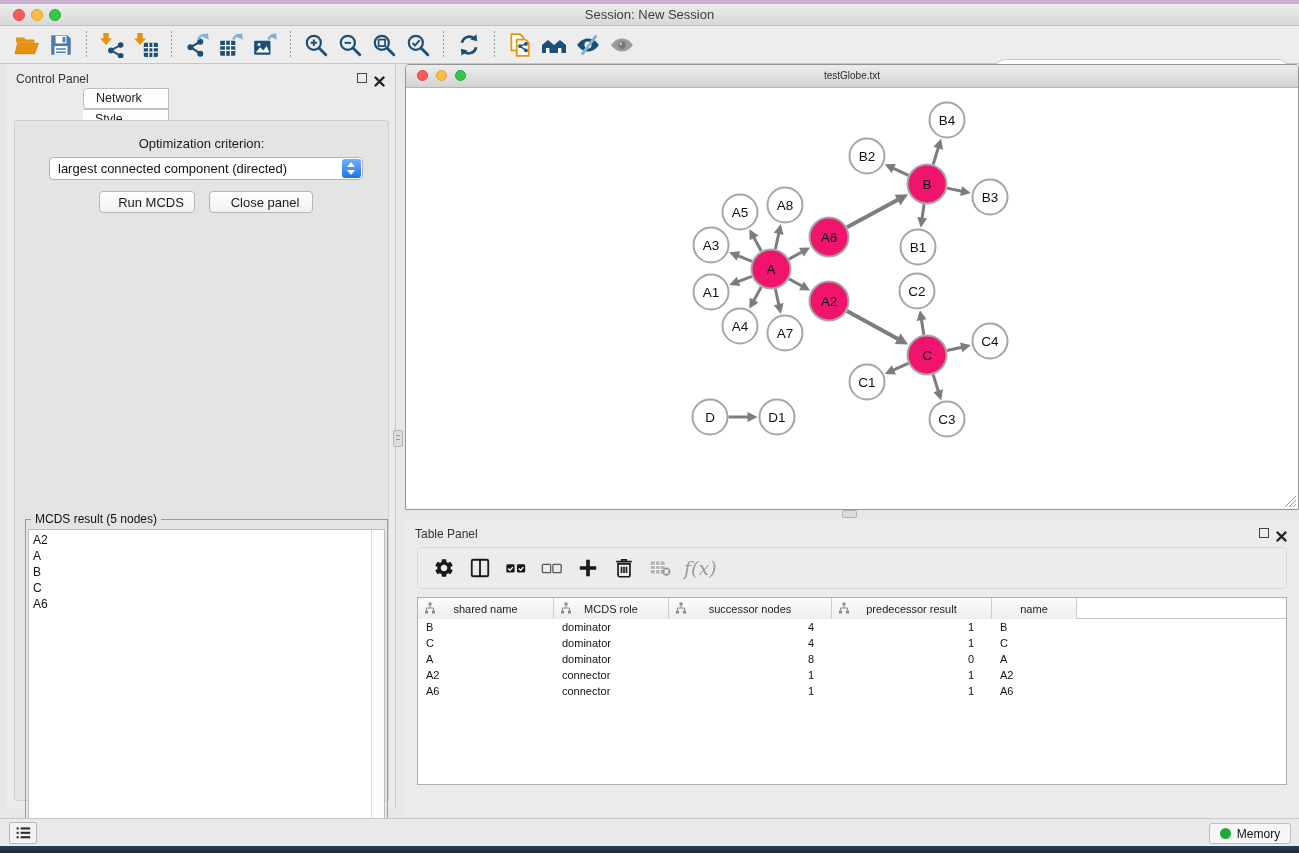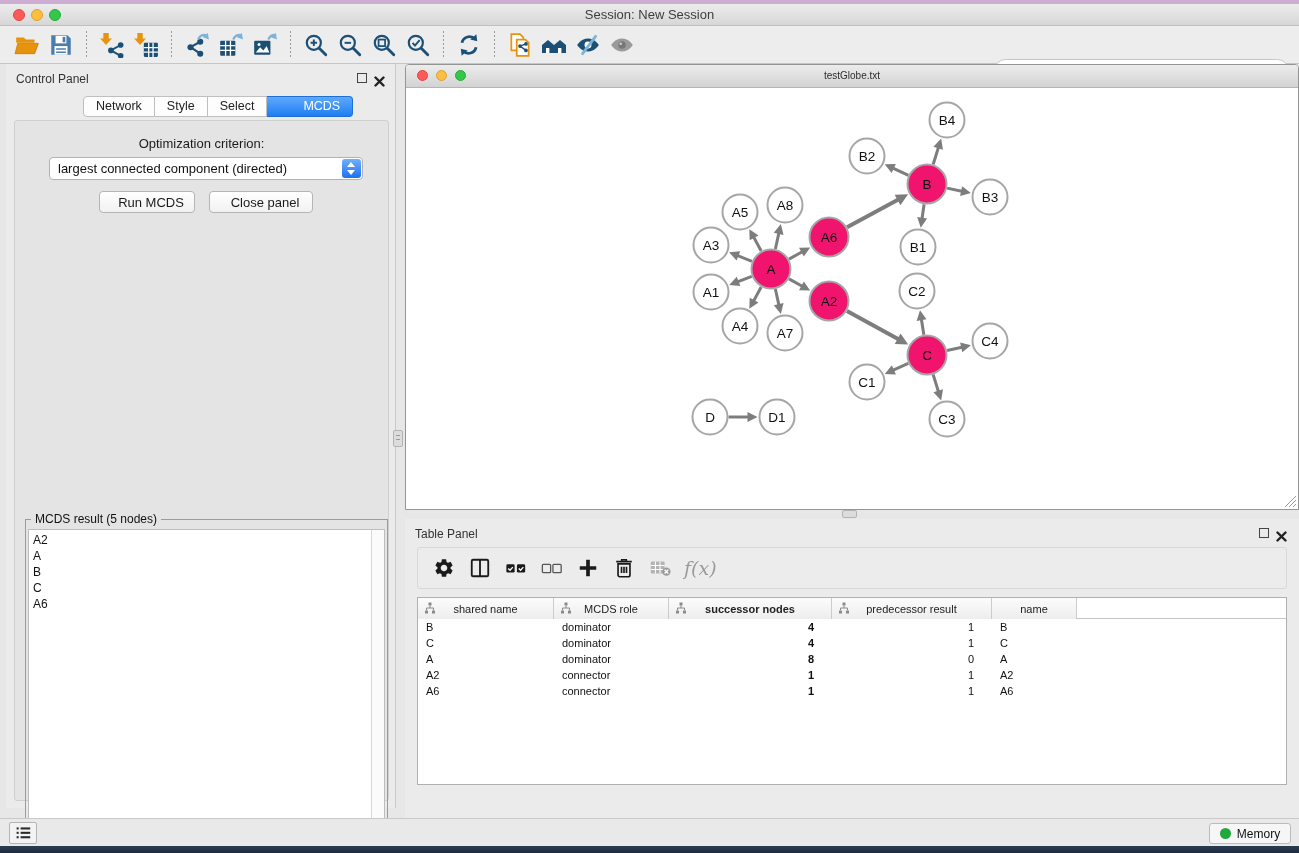--- a/index.html
+++ b/index.html
@@ -39,21 +39,21 @@
   .close-icon { position:absolute; width:11px; height:11px; }
   .close-icon svg { width:11px; height:11px; }
   #cp-float { right:28px; top:9px; } #cp-close { right:10px; top:9px; }
 
   .seg-tabs { position:absolute; display:flex; height:21px; }
   .seg { border:1px solid #bfbfbf; border-left:none; background:#fdfdfd; color:#222;
     font-size:12.5px; line-height:19px; padding:0 12px; }
   .seg:first-child { border-left:1px solid #bfbfbf; border-radius:4px 0 0 4px; }
   .seg:last-child { border-radius:0 4px 4px 0;padding-left:36px; }
   .seg.active { background:linear-gradient(#5fa9fc,#1f7ef3); color:#fff; border-color:#1e6fd8; }
-  #cp-tabs { left:77px; top:32px; }
+  #cp-tabs { left:77px; top:24px;flex-direction:column; }
 
   #cp-body { position:absolute; left:8px; top:56px; width:375px; height:681px;
     background:#e4e4e4; border:1px solid #cfcfcf; border-radius:3px; }
   #opt-label { position:absolute; left:0; top:15px; width:100%; text-align:center; font-size:13px; color:#1a1a1a; }
   #criterion-select { position:absolute; left:34px; top:36px; width:314px; height:23px; background:#fff;
     border:1px solid #b2b2b2; border-radius:4px; font-size:13px; color:#111; line-height:21px; padding-left:8px; }
   #criterion-stepper { position:absolute; right:1px; top:1px; width:19px; height:19px; border-radius:3px;
     background:linear-gradient(#6fb1fd,#1d70f1); }
   #criterion-stepper .up, #criterion-stepper .dn { position:absolute; left:5px; width:0; height:0;
     border-left:4.5px solid transparent; border-right:4.5px solid transparent; }
@@ -100,21 +100,21 @@
   .tp-btn svg { width:22px; height:22px; }
   #fx-label { font-size:19px; color:#9a9a9a; font-family:"DejaVu Serif", serif; font-style:italic; margin-left:6px; }
 
   #node-table { position:absolute; left:12px; top:78px; width:870px; height:188px; background:#fff; border:1px solid #b0b0b0; }
   #nt-header { position:absolute; left:0; top:0; width:100%; height:21px; display:flex;
     border-bottom:1px solid #c6c6c6; background:#fff; }
   .th { position:relative; height:21px; background:linear-gradient(#fcfcfc,#ededed);
     border-right:1px solid #cccccc; display:flex; align-items:center; justify-content:center;
     font-size:11px; color:#222; }
   .th .tree-ic { position:absolute; left:6px; top:4px; }
-  .col0 { width:136px; } .col1 { width:115px;align-items:center; } .col2 { width:163px;font-weight:bold; } .col3 { width:160px; } .col4 { width:85px; }
+  .col0 { width:136px; } .col1 { width:115px;align-items:center; } .col2 { width:163px; } .col3 { width:160px; } .col4 { width:85px; }
   #nt-body { position:absolute; left:0; top:21px; width:100%; bottom:0; }
   .tr { display:flex; height:16px; }
   .td { font-size:11px; color:#111; line-height:16px; padding:0 8px; white-space:nowrap; overflow:hidden; }
   .td.num { text-align:right; padding-right:18px; }
 
   
   #status-bar { left:0; top:818px; width:1299px; height:28px; background:#e9e9e9; border-top:1px solid #c9c9c9; }
   #list-btn { position:absolute; left:9px; top:3px; width:28px; height:22px; background:#f3f3f3;
     border:1px solid #b5b5b5; border-radius:2px; display:flex; align-items:center; justify-content:center; }
   #memory-btn { position:absolute; right:8px; top:4px; width:82px; height:21px; background:#f6f6f6;

